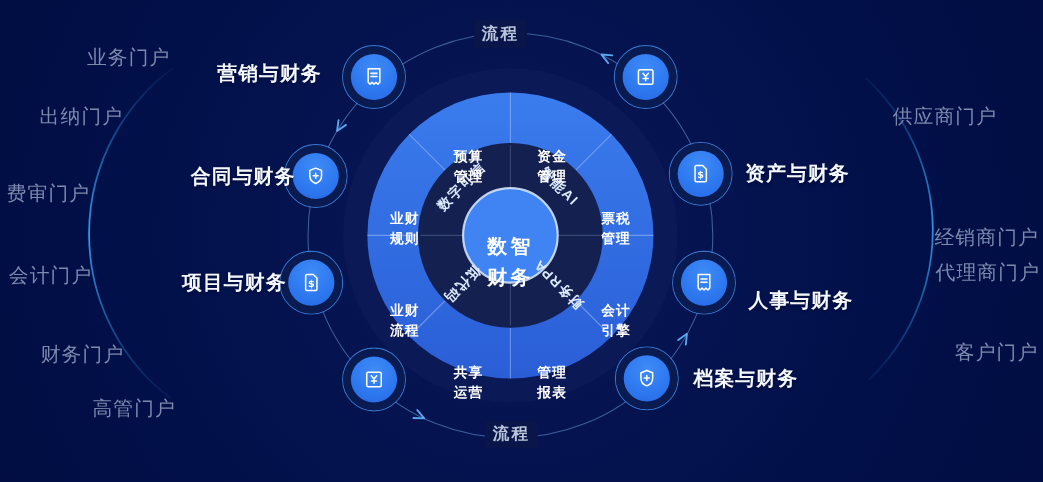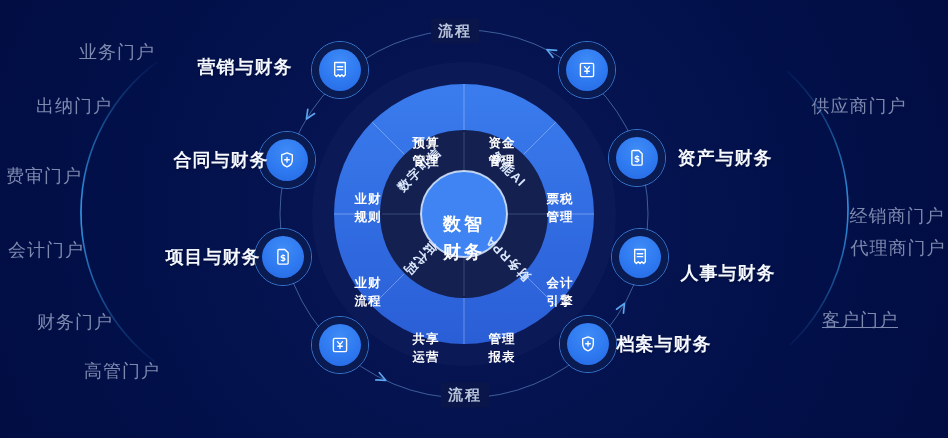--- a/index.html
+++ b/index.html
@@ -206,27 +206,27 @@
         <path d="M12 9.2 V14.2 M9.5 11.7 H14.5"></path>
       </svg>
     </div>
   </div>
 
   <div class="abs module-label" style="left:245px;top:67px;">营销与财务</div>
   <div class="abs module-label" style="left:221px;top:160px;">合同与财务</div>
   <div class="abs module-label" style="left:213px;top:257px;">项目与财务</div>
   <div class="abs module-label" style="left:725px;top:158px;">资产与财务</div>
   <div class="abs module-label" style="left:728px;top:257px;margin-top:16px;">人事与财务</div>
-  <div class="abs module-label" style="left:664px;top:344px;">档案与财务</div>
+  <div class="abs module-label" style="left:678px;top:344px;">档案与财务</div>
 
   <div class="abs portal-label" style="left:117px;top:52px;">业务门户</div>
   <div class="abs portal-label" style="left:74px;top:106px;">出纳门户</div>
   <div class="abs portal-label" style="left:44px;top:176px;">费审门户</div>
   <div class="abs portal-label" style="left:46px;top:250px;">会计门户</div>
   <div class="abs portal-label" style="left:75px;top:322px;">财务门户</div>
   <div class="abs portal-label" style="left:122px;top:371px;">高管门户</div>
 
   <div class="abs portal-label" style="left:859px;top:106px;">供应商门户</div>
   <div class="abs portal-label" style="left:897px;top:176px;margin-top:40px;">经销商门户</div>
   <div class="abs portal-label" style="left:898px;top:248px;">代理商门户</div>
-  <div class="abs portal-label" style="left:860px;top:320px;text-decoration:underline;">客户门户</div>
+  <div class="abs portal-label" style="left:906px;top:320px;">客户门户</div>
 
 </div>
 
 </body></html>

